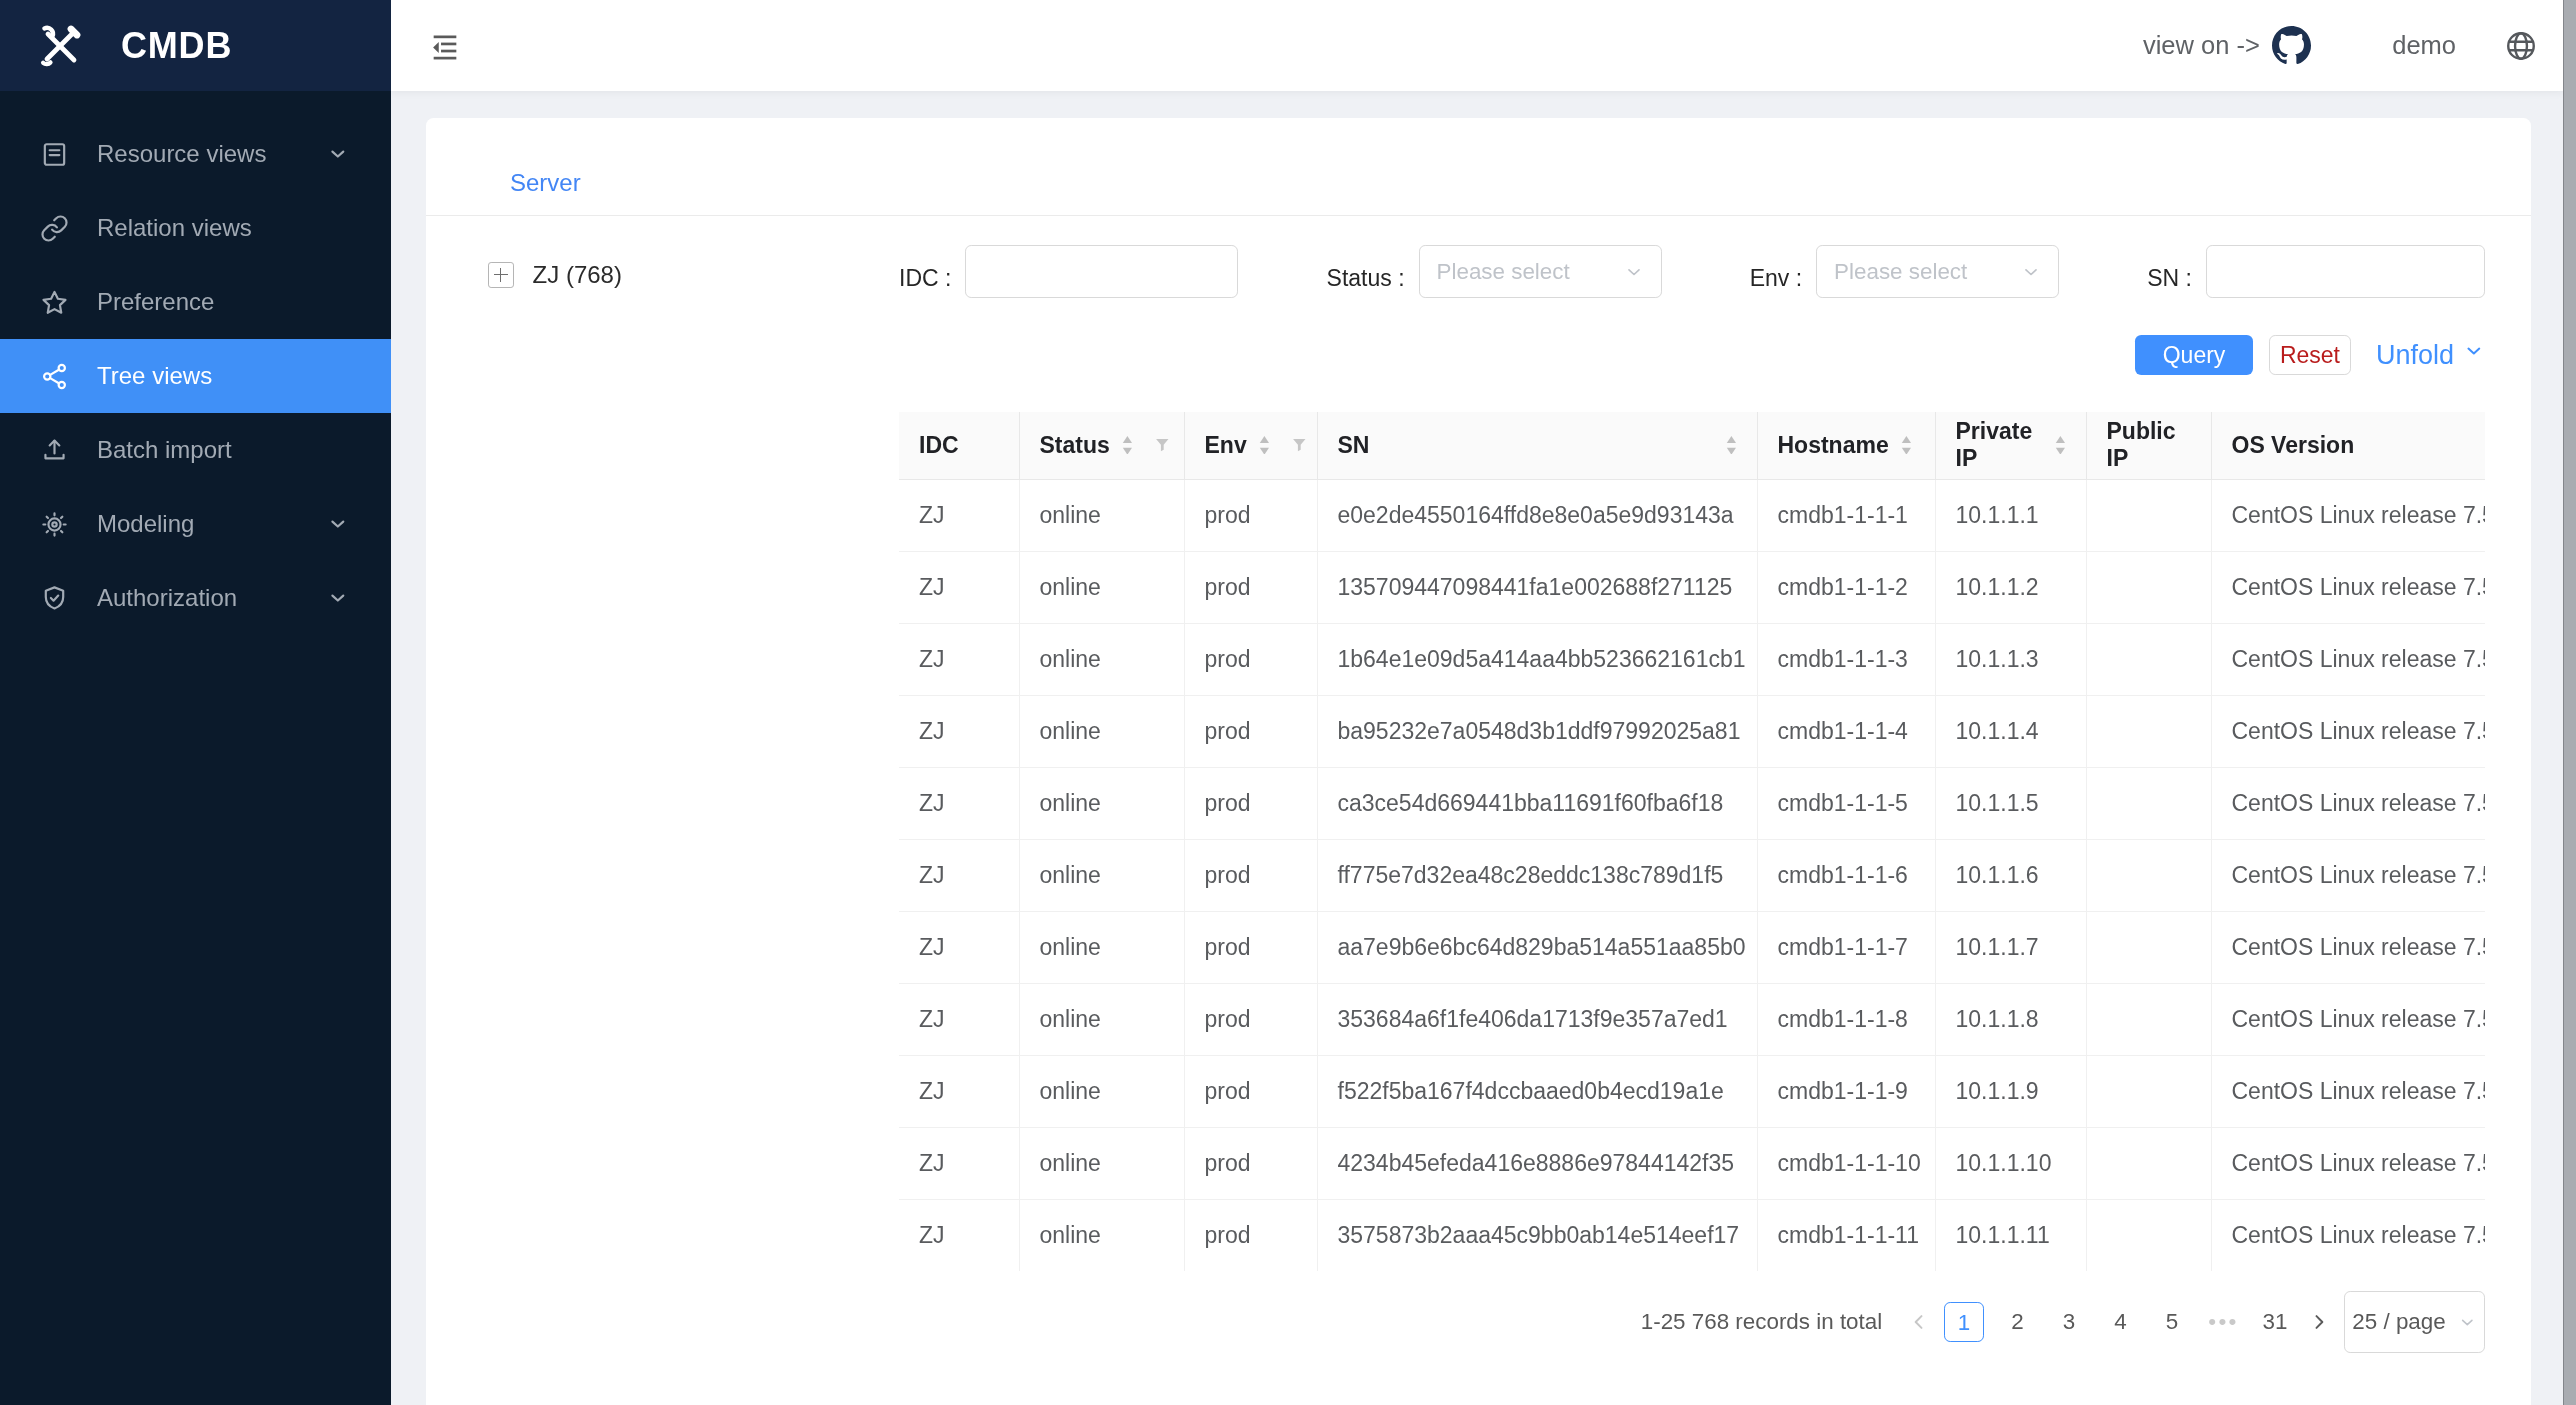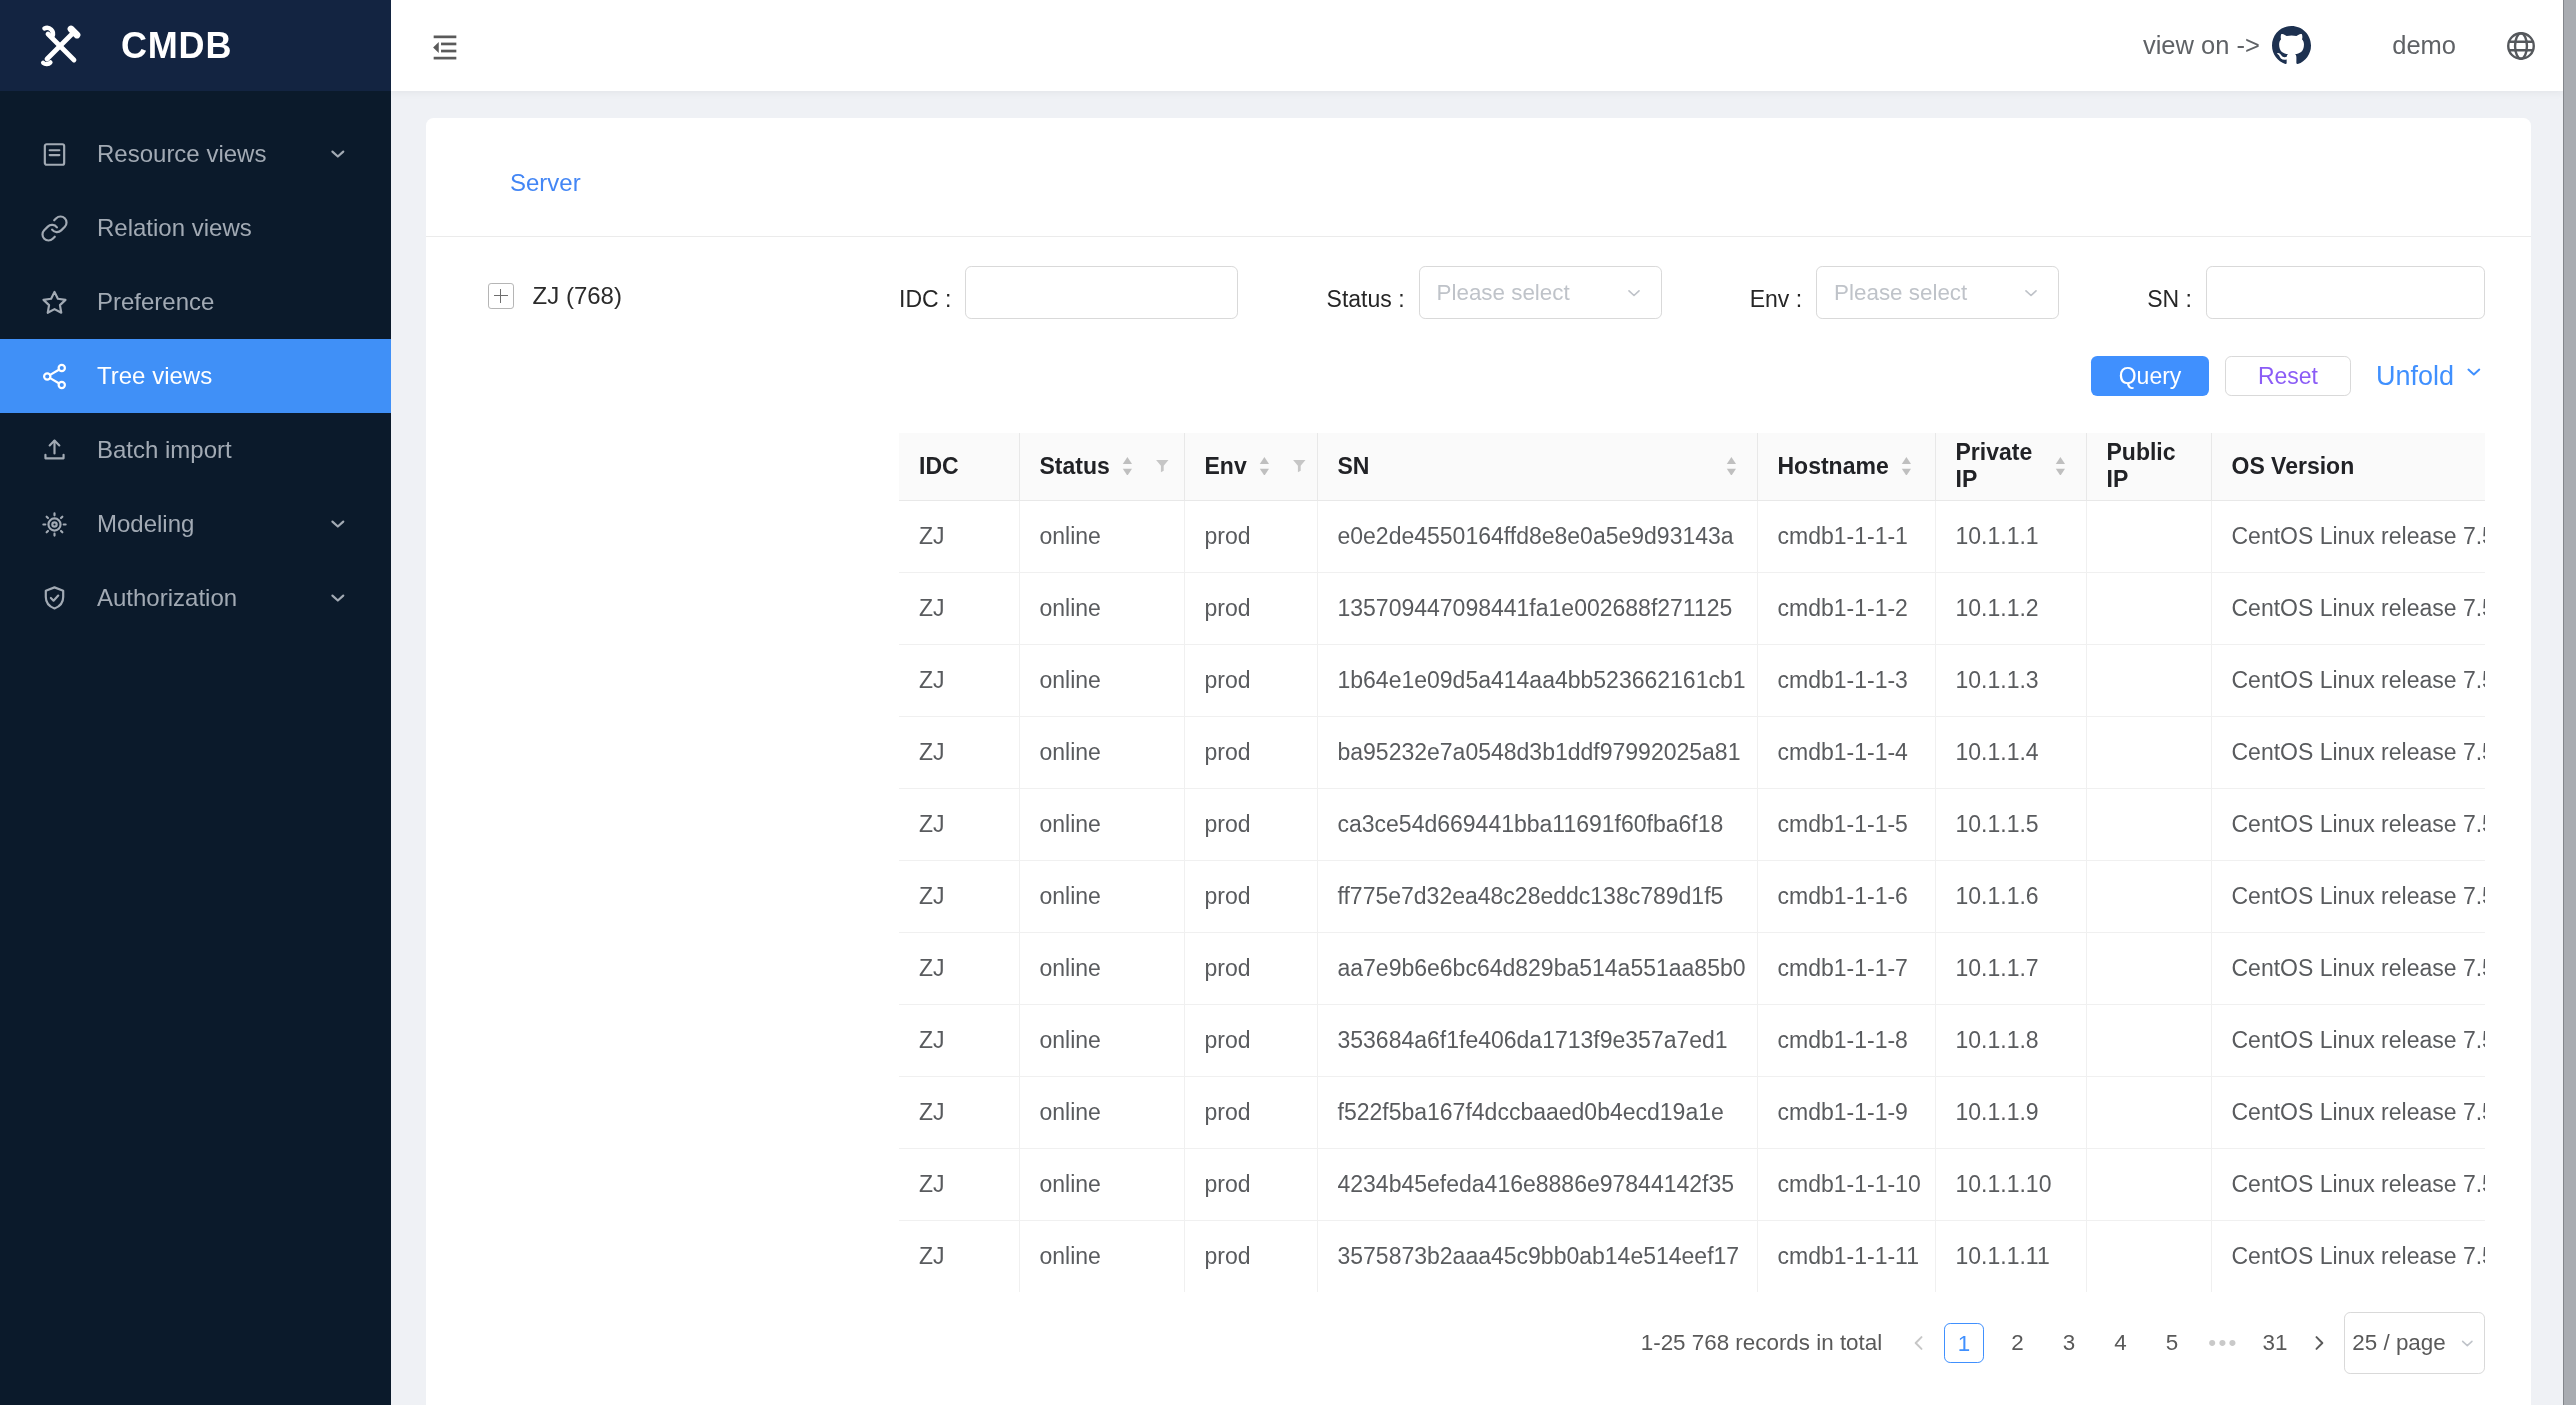--- a/index.html
+++ b/index.html
@@ -46,21 +46,21 @@
     position: absolute; right: 0; top: 0; width: 13px; height: 1406px;
     background: #a9acb1; border-left: 1.5px solid #83868b; z-index: 10;
   }
 
   
   .card {
     position: absolute; left: 426px; top: 118px; width: 2105px; height: 1316px;
     background: #ffffff; border-radius: 7.7px 7.7px 0 0; z-index: 3;
   }
   .tabs {
-    height: 119px; padding-left: 84px; padding-top: 51px;
+    height: 98px; padding-left: 84px; padding-top: 51px;
     border-bottom: 1.5px solid #ebebeb;
   }
   .tab { font-size: 24px; color: #4386f5; cursor: pointer; display: inline-block; }
 
   .card-body { display: flex; padding-right: 46px; }
   .tree-col { width: 473px; flex: 0 0 473px; padding: 45px 0 0 62px; }
   .tree-node { display: flex; align-items: center; gap: 18.6px; }
   .tree-switcher {
     width: 26px; height: 26px; border: 1.5px solid #b5b5b5; border-radius: 3.1px;
     position: relative; cursor: pointer; background: #fff;
@@ -86,21 +86,21 @@
   .f-select {
     height: 53px; width: 243px; border: 1.5px solid #d9d9d9; border-radius: 6.2px; background: #fff;
     display: flex; align-items: center; justify-content: space-between;
     padding: 0 17px; cursor: pointer;
   }
   .f-select .ph { font-size: 22.4px; color: #bfc3c9; }
 
   .buttons-row { display: flex; justify-content: flex-end; align-items: center; margin-top: 37px; }
   .btn { height: 40px; font-size: 23px; border-radius: 6.2px; cursor: pointer; font-family: "Liberation Sans", sans-serif; }
   .btn-primary { background: #4090fe; color: #fff; border: none; padding: 0 28px; }
-  .btn-default { background: #fff; color: #8b5cf6; border: 1.5px solid #d9d9d9; padding: 0 32px; margin-left: 15.5px; }
+  .btn-default { background: #fff; color: #b91c1c; border: 1.5px solid #d9d9d9; padding: 0 10px; margin-left: 15.5px; }
   .unfold { margin-left: 25px; color: #4090fe; font-size: 27px; display: flex; gap: 9.3px; cursor: pointer; }
 
   
   .table-wrap { margin-top: 37px; width: 1586px; overflow: hidden; }
   table { border-collapse: collapse; table-layout: fixed; width: 1776px; }
   col.c0 { width: 120px; } col.c1 { width: 165px; } col.c2 { width: 133px; }
   col.c3 { width: 440px; } col.c4 { width: 178px; } col.c5 { width: 151px; }
   col.c6 { width: 125px; } col.c7 { width: 464px; }
   thead th {
     height: 67px; background: #fafafa; border-bottom: 1.5px solid #e8e8e8;

